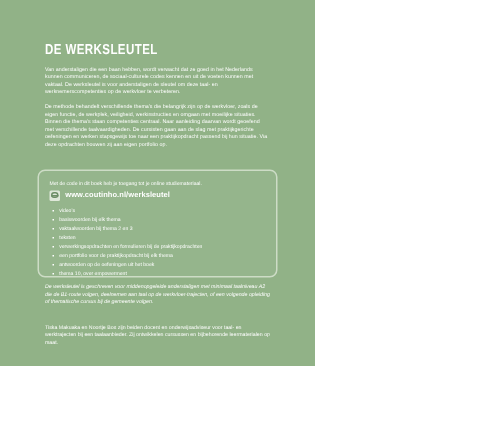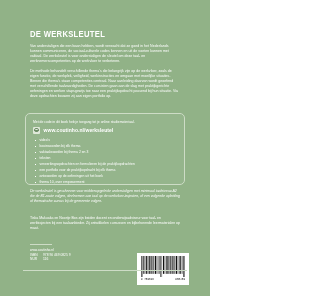--- a/index.html
+++ b/index.html
@@ -9,21 +9,21 @@
   body {
     width: 210px;
     height: 296px;
     overflow: hidden;
     font-family: "Liberation Sans", sans-serif;
     background: #ffffff;
   }
   #cover {
     position: relative;
     width: 210px;
-    height: 296px;
+    height: 244px;
     background: #91b287;
     box-sizing: border-box;
     overflow: hidden;
     padding-left: 16px;
   }
   
   #title {
     position: absolute;
     left: 30px;
     top: 29px;

